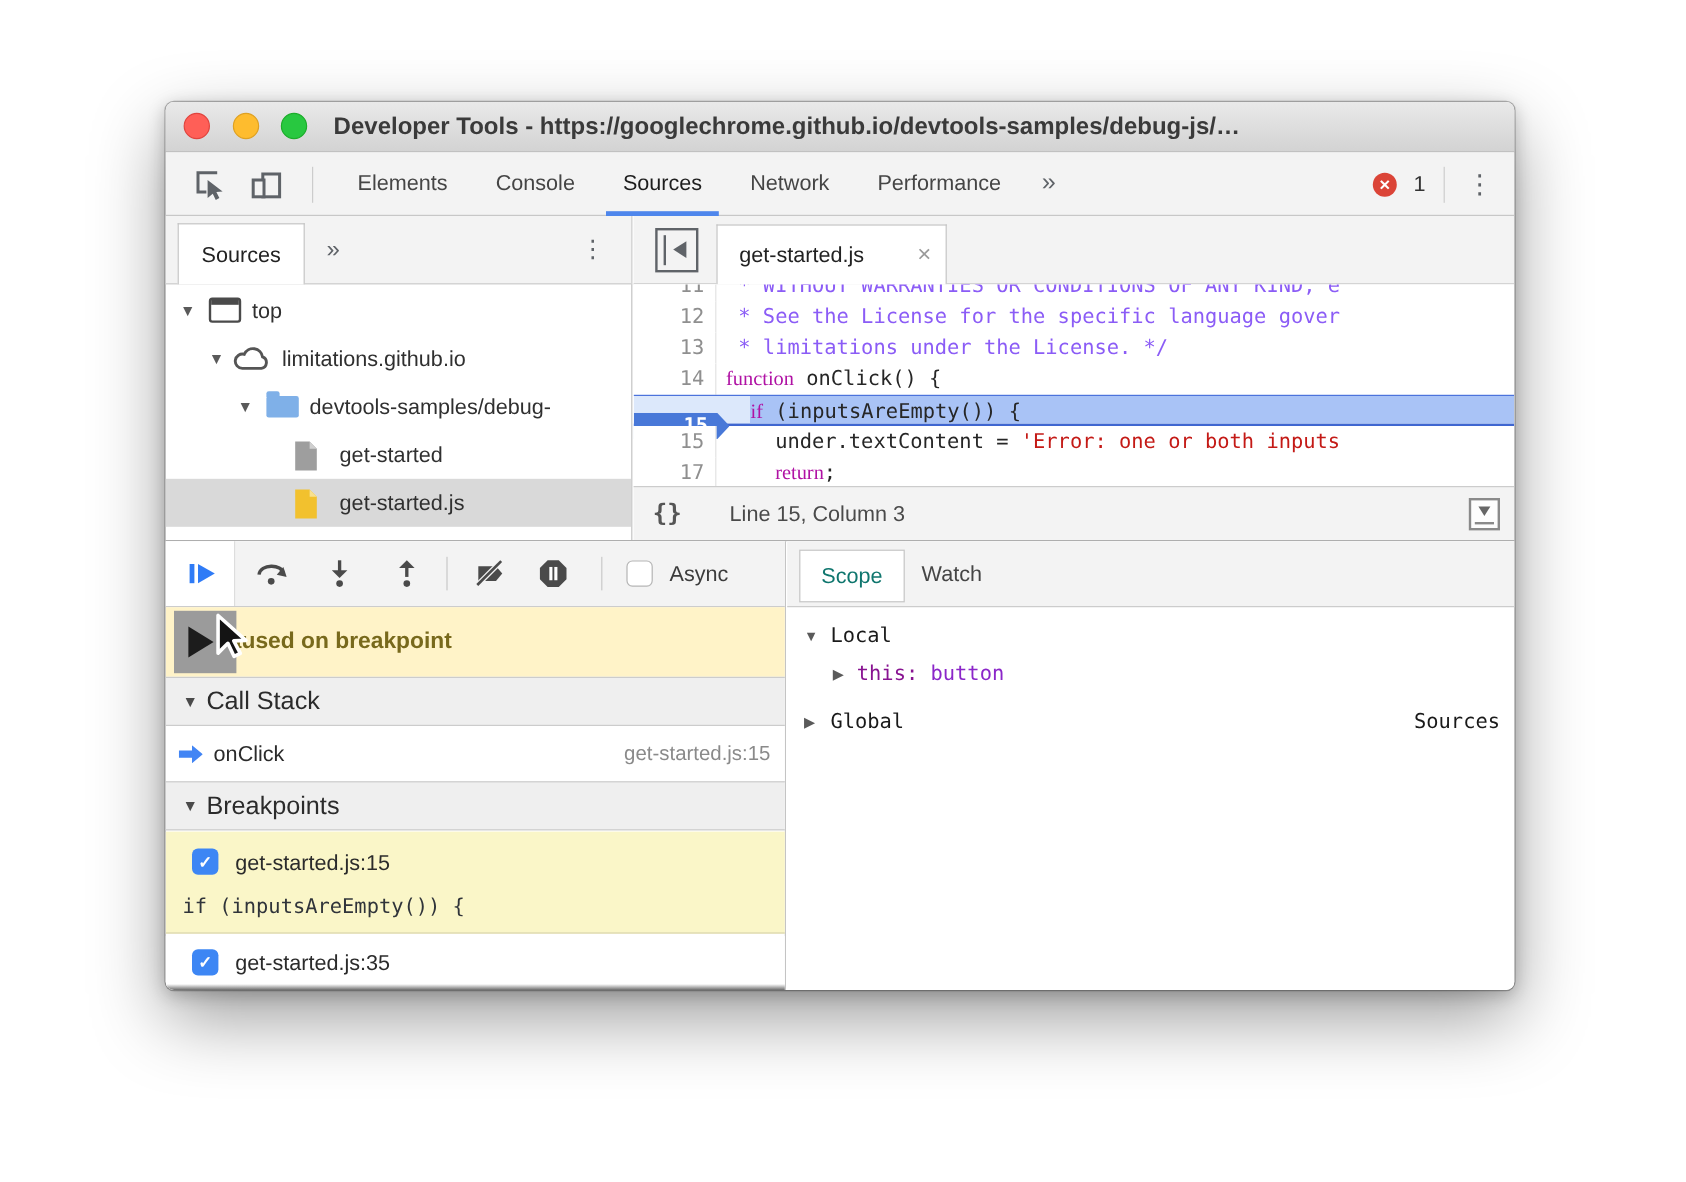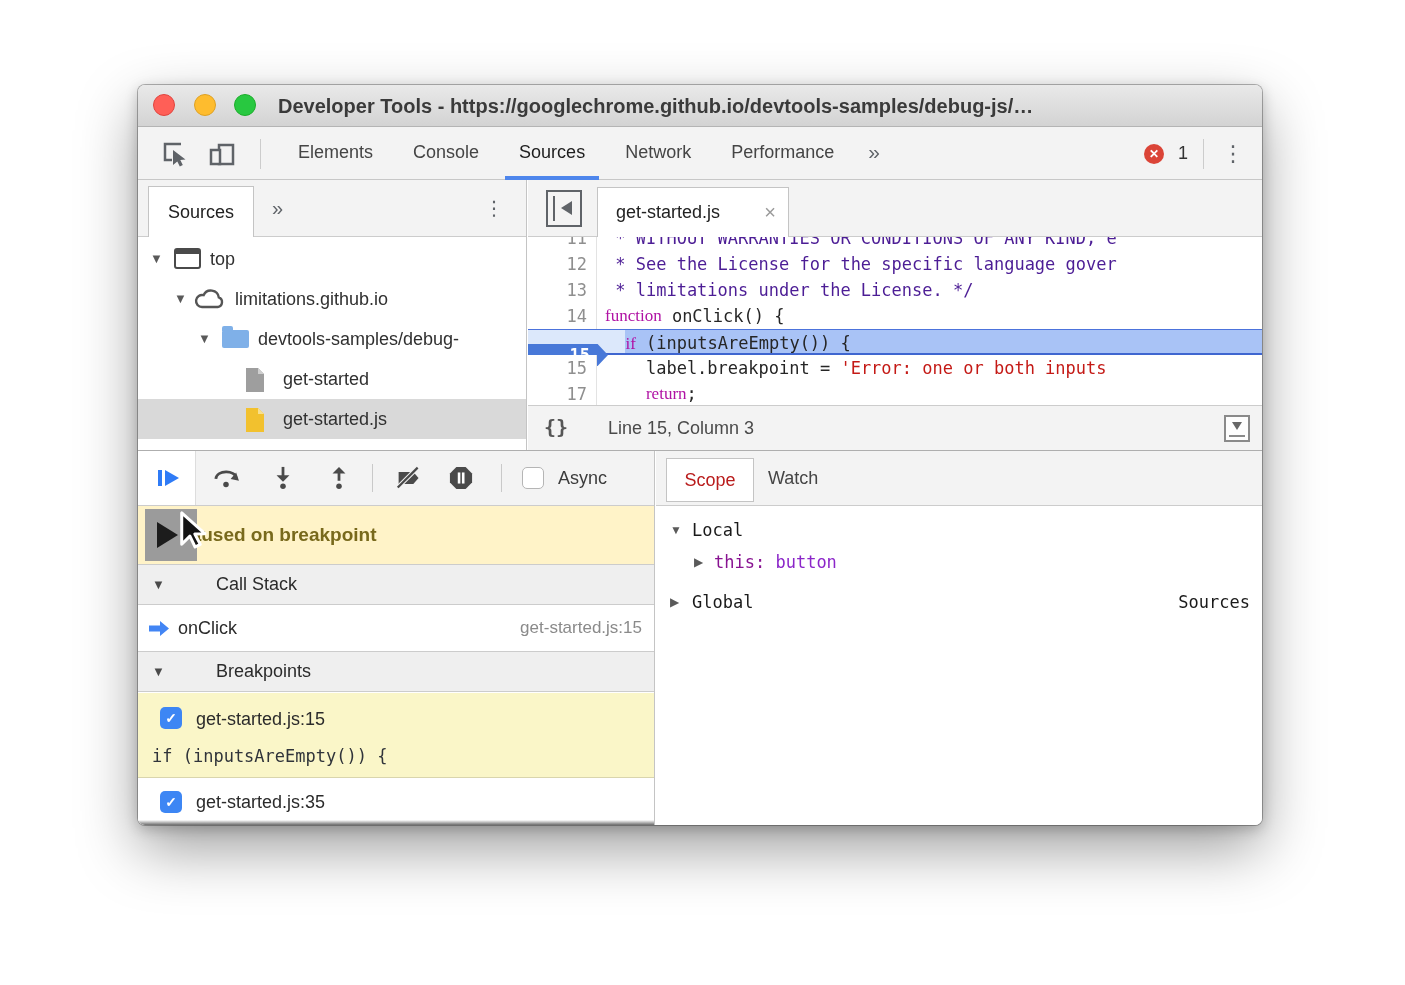--- a/index.html
+++ b/index.html
@@ -62,21 +62,21 @@
   .ed-tab { position:absolute; left:69px; top:7px; bottom:-1px; width:192px; background:#fff;
     border:1px solid #c4c4c4; border-bottom:none; font-size:18px; color:#222; }
   .ed-tab .name { position:absolute; left:18px; line-height:49px; }
   .ed-close { position:absolute; right:12px; line-height:49px; font-size:20px; color:#9a9a9a; }
   .code { position:absolute; left:0; top:57px; width:100%; height:168px; overflow:hidden; background:#fff;
     font-family:"DejaVu Sans Mono", monospace; font-size:17px; }
   .code-inner { margin-top:-12px; }
   .cline { display:flex; height:26px; line-height:26px; position:relative; }
   .gut { width:69px; flex:0 0 69px; text-align:right; padding-right:9px; color:#8f8f8f; border-right:1px solid #e3e3e3; background:#fff; }
   .ctext { flex:1; display:flex; white-space:pre; padding-left:8px; overflow:hidden; }
-  .tk-com { color:#4c1d95; } .tk-kw { color:#b012a4;font-family:Liberation Serif, serif; } .tk-str { color:#c41a16; } .tk-pl { color:#262626; }
+  .tk-com { color:#8b5cf6; } .tk-kw { color:#b012a4;font-family:Liberation Serif, serif; } .tk-str { color:#c41a16; } .tk-pl { color:#262626; }
   .cline.exec { background:#dce8fb; border-top:1px solid #4c73dc; border-bottom:2px solid #3f66d0; height:26px; }
   .cline.exec .gut { background:transparent; border-right-color:transparent; color:transparent; }
   .exec-sel { background:#a9c3f6; flex:1; white-space:pre; }
   .gut-badge { position:absolute; left:0; top:14px; width:80px; height:22px; background:#4878d8; color:#fff;
     text-align:right; padding-right:18px; line-height:22px; font-weight:700;
     clip-path:polygon(0 0, 87% 0, 100% 50%, 87% 100%, 0 100%); }
   .statusbar { position:absolute; left:0; top:225px; width:100%; height:45px; background:#f3f3f3; border-top:1px solid #ccc; }
   .braces { position:absolute; left:16px; top:0; line-height:43px; font-size:20px; font-weight:700; color:#555;
     font-family:"DejaVu Sans Mono", monospace; }
   .linecol { position:absolute; left:80px; top:0; line-height:44px; font-size:18px; color:#4a4a4a; }
@@ -94,39 +94,39 @@
   .async-box { position:absolute; left:384px; top:16px; width:22px; height:22px; border:1px solid #b5b5b5; border-radius:5px; background:#fff; }
   .async-label { position:absolute; left:420px; top:0; line-height:54px; font-size:18px; color:#3c3c3c; }
   .banner { position:absolute; left:0; top:55px; width:100%; height:58px; background:#fff3c8; }
   .banner-text { position:absolute; left:40px; top:0; line-height:58px; font-size:19px; font-weight:700; color:#78691c; }
   .overlay-btn { position:absolute; left:7px; top:3px; width:52px; height:52px; background:#9b9b9b; }
   .overlay-btn .play { position:absolute; left:12px; top:13px; width:0; height:0;
     border-top:13px solid transparent; border-bottom:13px solid transparent; border-left:21px solid #1c1c1c; }
   .cursor-svg { position:absolute; left:34px; top:2px; width:30px; height:42px; overflow:visible; }
   .sec-head { position:absolute; left:0; width:100%; height:41px; background:#efefef; border-top:1px solid #ccc; border-bottom:1px solid #ccc; }
   .sec-head .disc2 { position:absolute; left:14px; line-height:39px; font-size:13px; color:#4a4a4a; }
-  .sec-head .sec-title { position:absolute; left:34px; line-height:39px; font-size:18px; color:#2b2b2b;margin-left:44px; }
+  .sec-head .sec-title { position:absolute; left:34px; line-height:39px; font-size:21px; color:#2b2b2b; }
   .cs-row { position:absolute; left:0; top:154px; width:100%; height:46px; background:#fff;padding-left:36px; }
   .cs-arrow { position:absolute; left:11px; top:16px; }
   .cs-name { position:absolute; left:40px; line-height:46px; font-size:18px; color:#2b2b2b; }
   .cs-loc { position:absolute; right:12px; line-height:46px; font-size:17px; color:#8a8a8a; }
   .bp { position:absolute; left:0; width:100%; }
   .bp1 { top:242px; height:85px; background:#faf6c8; border-bottom:1px solid #d9d5ad; }
   .bp2 { top:329px; height:46px; background:#fff; }
   .cb { position:absolute; left:22px; width:22px; height:22px; background:#3d86f4; border-radius:5px;
     color:#fff; font-size:14px; font-weight:700; text-align:center; line-height:22px; }
   .bp-label { position:absolute; left:58px; font-size:18px; color:#2b2b2b; }
   .bp-code { position:absolute; left:14px; font-family:"DejaVu Sans Mono", monospace; font-size:17px; color:#30343a; white-space:pre; }
   .smudge { position:absolute; left:0; right:0; bottom:0; height:6px;
     background:linear-gradient(to bottom, rgba(90,90,90,0), rgba(35,35,35,.8)); filter:blur(.5px); }
   
   .scope { position:absolute; left:518px; top:0; width:606px; height:375px; background:#fff; }
   .sc-tabs { position:absolute; left:0; top:0; width:100%; height:55px; background:#f3f3f3; border-bottom:1px solid #ccc; }
   .sc-tab { position:absolute; left:10px; top:7px; bottom:3px; width:88px; background:#fff; border:1px solid #c4c4c4;
-    text-align:center; line-height:42px; font-size:18px; color:#b91c1c; }
+    text-align:center; line-height:42px; font-size:18px; color:#0f766e; }
   .sc-watch { position:absolute; left:112px; top:0; line-height:54px; font-size:18px; color:#454545; }
   .sc-content { position:absolute; left:0; top:55px; width:100%; bottom:0; font-family:"DejaVu Sans Mono", monospace; font-size:17px; padding-top:8px; }
   .srow { position:relative; height:32px; line-height:32px; }
   .srow .disc3 { position:absolute; font-size:12px; color:#5a5a5a; font-family:"Liberation Sans", sans-serif; }
   .sc-name { color:#1a1a1a; }
   .tk-this { color:#881391; } .tk-btn { color:#8b26c9; }
   .sc-window { position:absolute; right:12px; color:#1a1a1a; }
   svg { display:block; }
 </style>
 </head>
@@ -247,21 +247,21 @@
             <span class="gut">14</span>
             <span class="ctext"><span class="tk-kw">function</span><span class="tk-pl"> onClick() {</span></span>
           </div>
           <div class="cline exec">
             <span class="gut"></span>
             <span class="gut-badge">15</span>
             <span class="ctext"><span class="tk-pl">  </span><span class="exec-sel"><span class="tk-kw">if</span><span class="tk-pl"> (inputsAreEmpty()) {</span></span></span>
           </div>
           <div class="cline">
             <span class="gut">15</span>
-            <span class="ctext"><span class="tk-pl">    label.breakpoint = </span><span class="tk-str">'Error: one or both inputs</span></span>
+            <span class="ctext"><span class="tk-pl">    under.textContent = </span><span class="tk-str">'Error: one or both inputs</span></span>
           </div>
           <div class="cline">
             <span class="gut">17</span>
             <span class="ctext"><span class="tk-pl">    </span><span class="tk-kw">return</span><span class="tk-pl">;</span></span>
           </div>
         </div>
       </div>
       <div class="statusbar">
         <span class="braces">{}</span>
         <span class="linecol">Line 15, Column 3</span>

